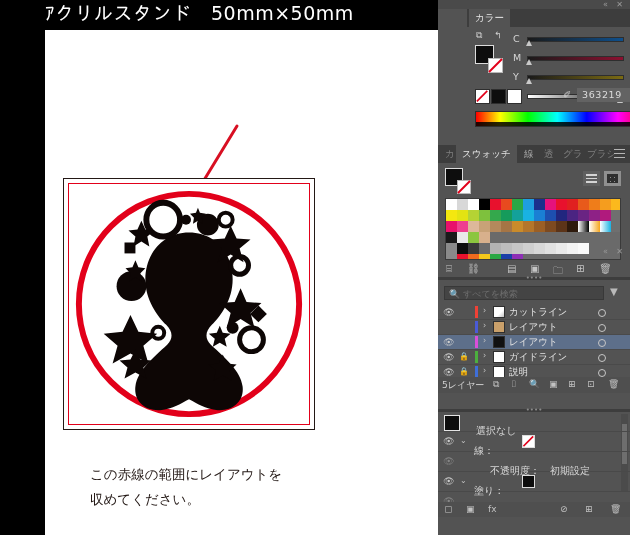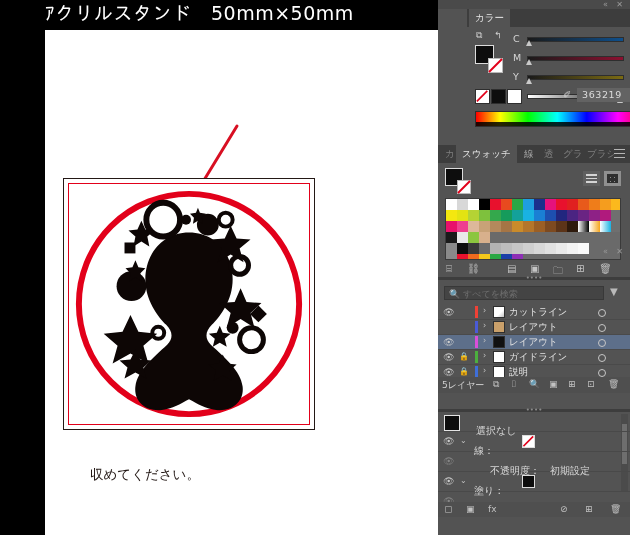--- a/index.html
+++ b/index.html
@@ -226,20 +226,21 @@
             <path d="M67 137 l8 17 19 2 -14 12 5 18 -18 -10 -18 10 5 -18 -14 -12 19 -2z"></path>
             <path d="M72 172 l5 10 11 1 -8 7 3 11 -11 -6 -11 6 3 -11 -8 -7 11 -1z"></path>
             <path d="M160 177 l4 9 10 1 -7 6 2 10 -9 -5 -9 5 2 -10 -7 -6 10 -1z"></path>
             <path d="M157 148 l3 7 8 1 -6 5 2 8 -7 -4 -7 4 2 -8 -6 -5 8 -1z"></path>
             <path d="M135 29 l2 5 6 1 -4 4 1 6 -5 -3 -5 3 1 -6 -4 -4 6 -1z"></path>
           </g>
         </svg>
       </div>
 
       <div class="caption">
+        <span>この赤線の範囲にレイアウトを</span>
         <span class="l2">収めてください。</span>
       </div>
     </div>
   </div>
 
   <div class="dock">
     <div class="dock-top-strip"></div>
     <div class="dock-ctl" style="right:22px;">«</div>
     <div class="dock-ctl" style="right:7px;">✕</div>
 

